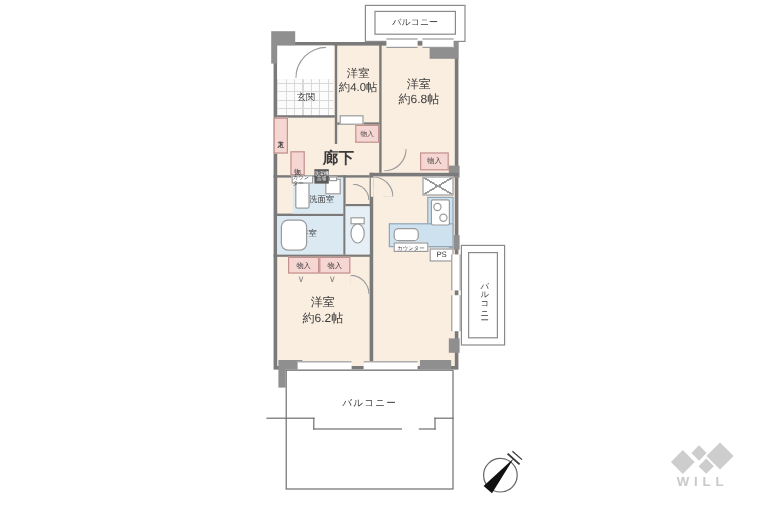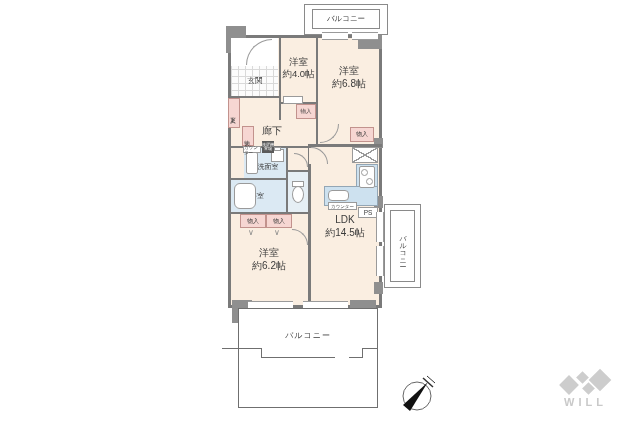--- a/index.html
+++ b/index.html
@@ -124,27 +124,23 @@
   <span class="vmark" style="left:274px;top:229px;">∨</span>
 
   <div class="rlabel" style="left:276px;top:56px;width:45px;font-size:9.5px;">
     <div>洋室</div>
     <div>約4.0帖</div>
   </div>
   <div class="rlabel" style="left:320px;top:64px;width:58px;font-size:10px;">
     <div>洋室</div>
     <div>約6.8帖</div>
   </div>
-  <div class="rlabel" style="left:252px;top:124px;width:40px;font-size:10px;">廊下</div>
+  <div class="rlabel" style="left:262px;top:124px;width:40px;font-size:13px;font-weight:bold;">廊下</div>
   <div class="rlabel" style="left:250px;top:162px;width:36px;font-size:7px;">洗面室</div>
   <div class="rlabel" style="left:244px;top:191px;width:26px;font-size:7px;">浴室</div>
-  <div class="rlabel" style="left:314px;top:213px;width:62px;font-size:10px;">
-    <div>LDK</div>
-    <div>約14.5帖</div>
-  </div>
   <div class="rlabel" style="left:240px;top:246px;width:58px;font-size:10px;">
     <div>洋室</div>
     <div>約6.2帖</div>
   </div>
 
   <div class="fix" style="left:246px;top:152px;width:12px;height:22px;border-radius:2px;"></div>
   <div class="fix" style="left:271px;top:149px;width:13px;height:13px;"></div>
   <div class="fix" style="left:274px;top:147px;width:7px;height:4px;"></div>
   <div class="tinybox" style="left:243px;top:146px;width:18px;height:7px;font-size:4.5px;">
     <span>カウンター</span>

